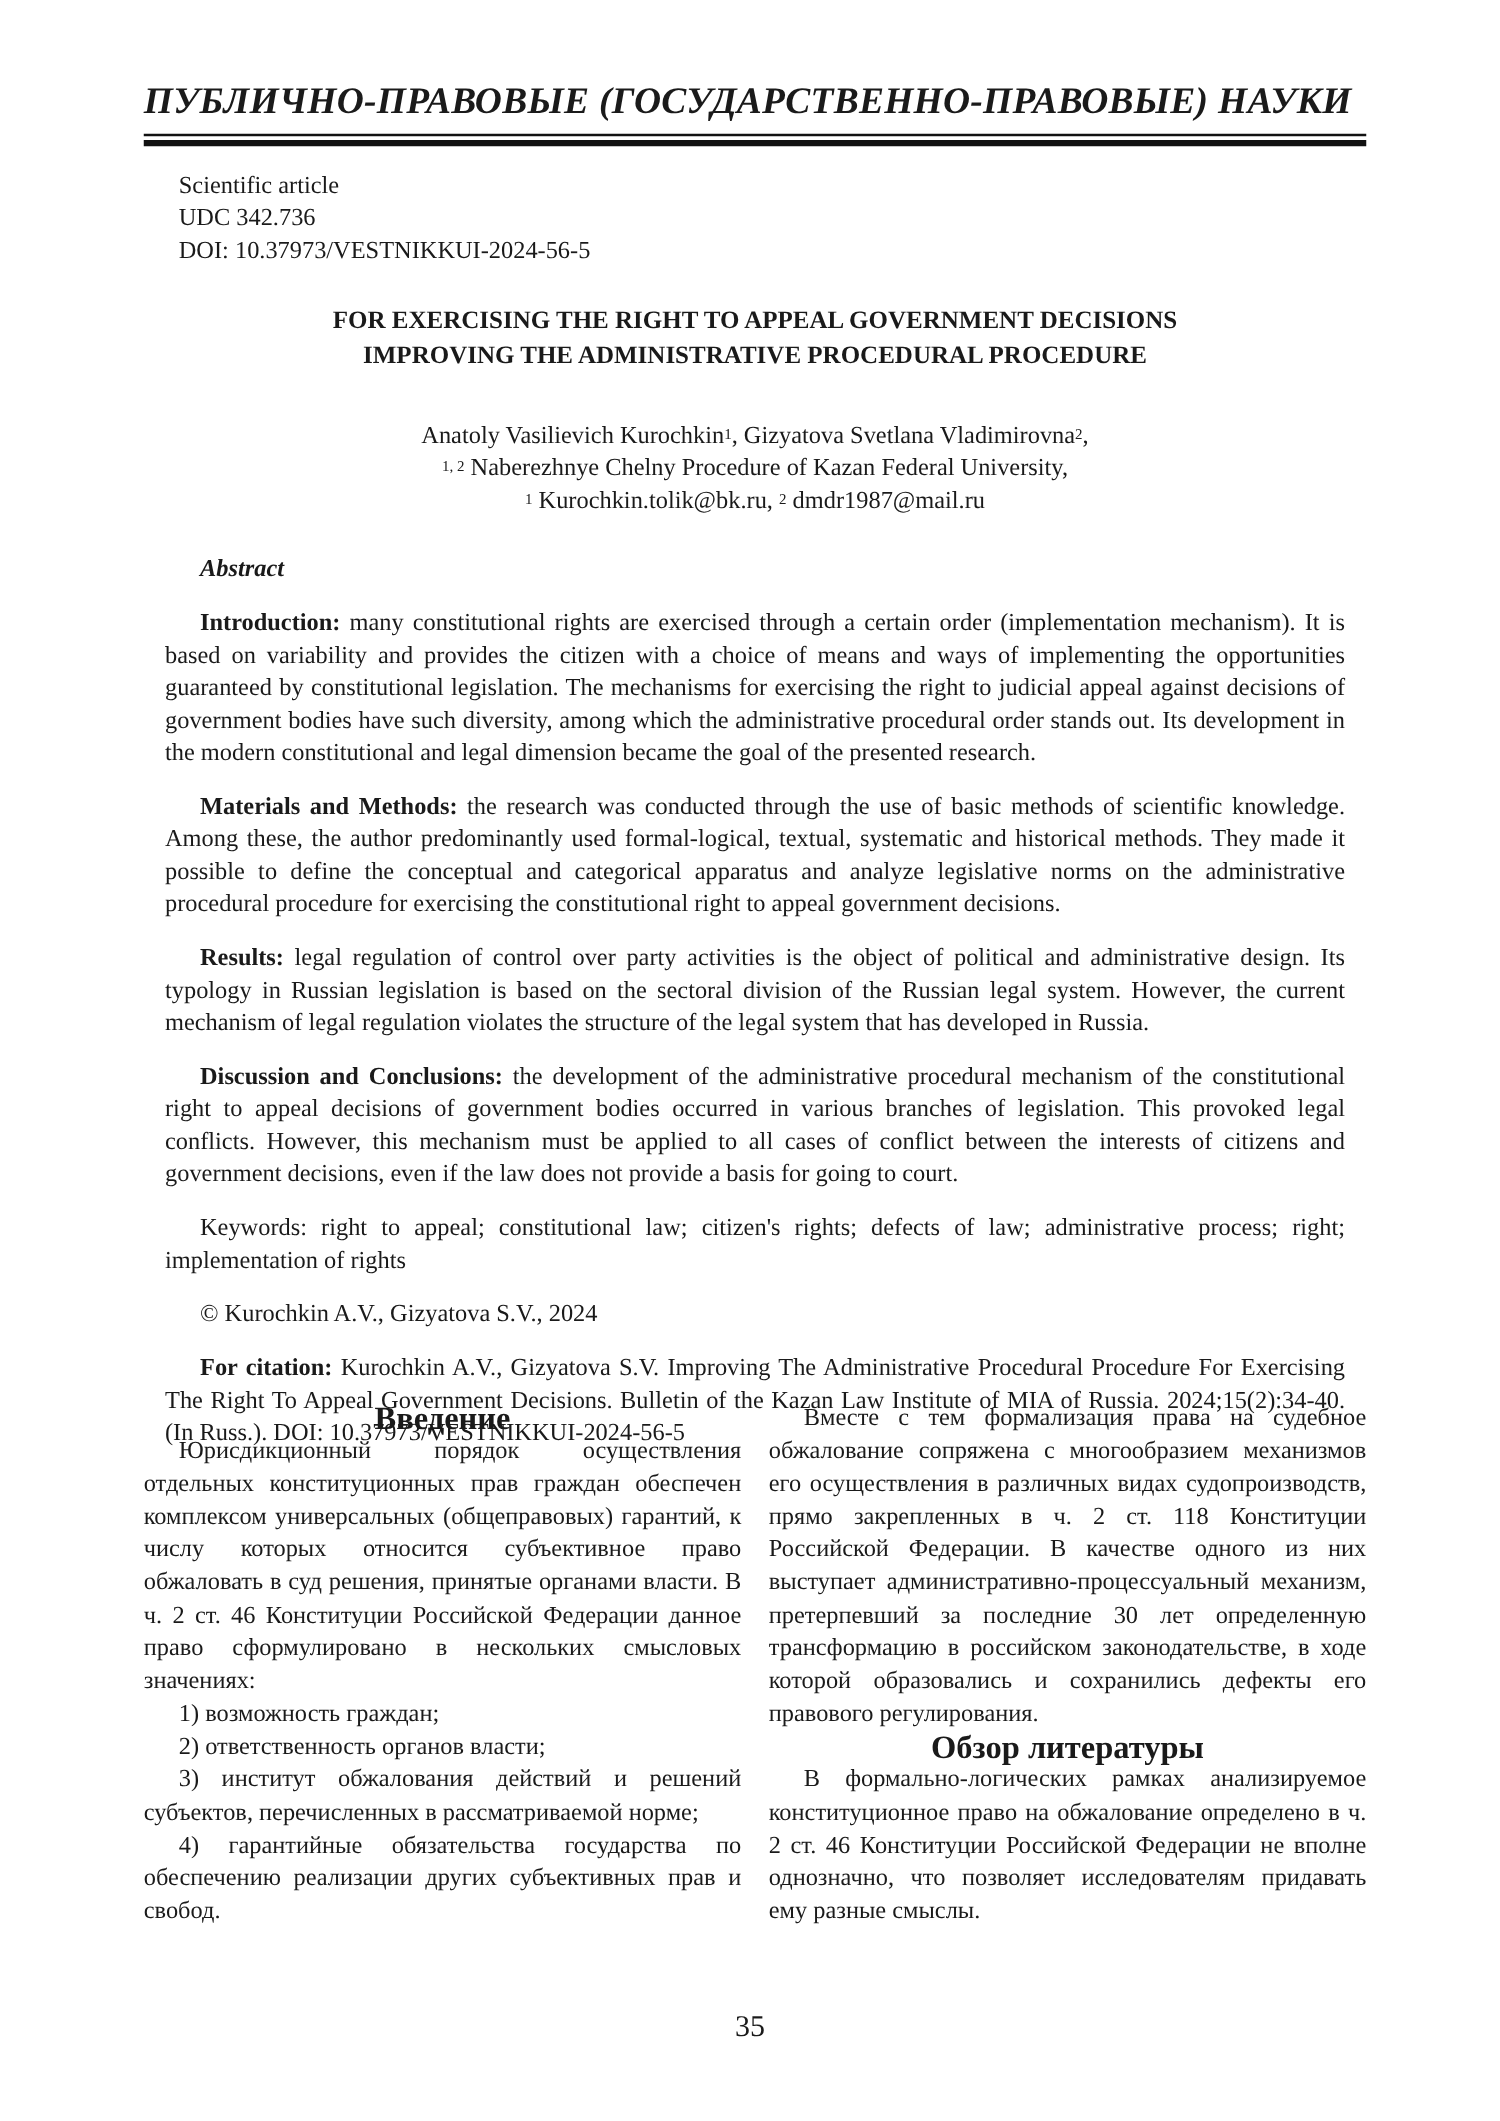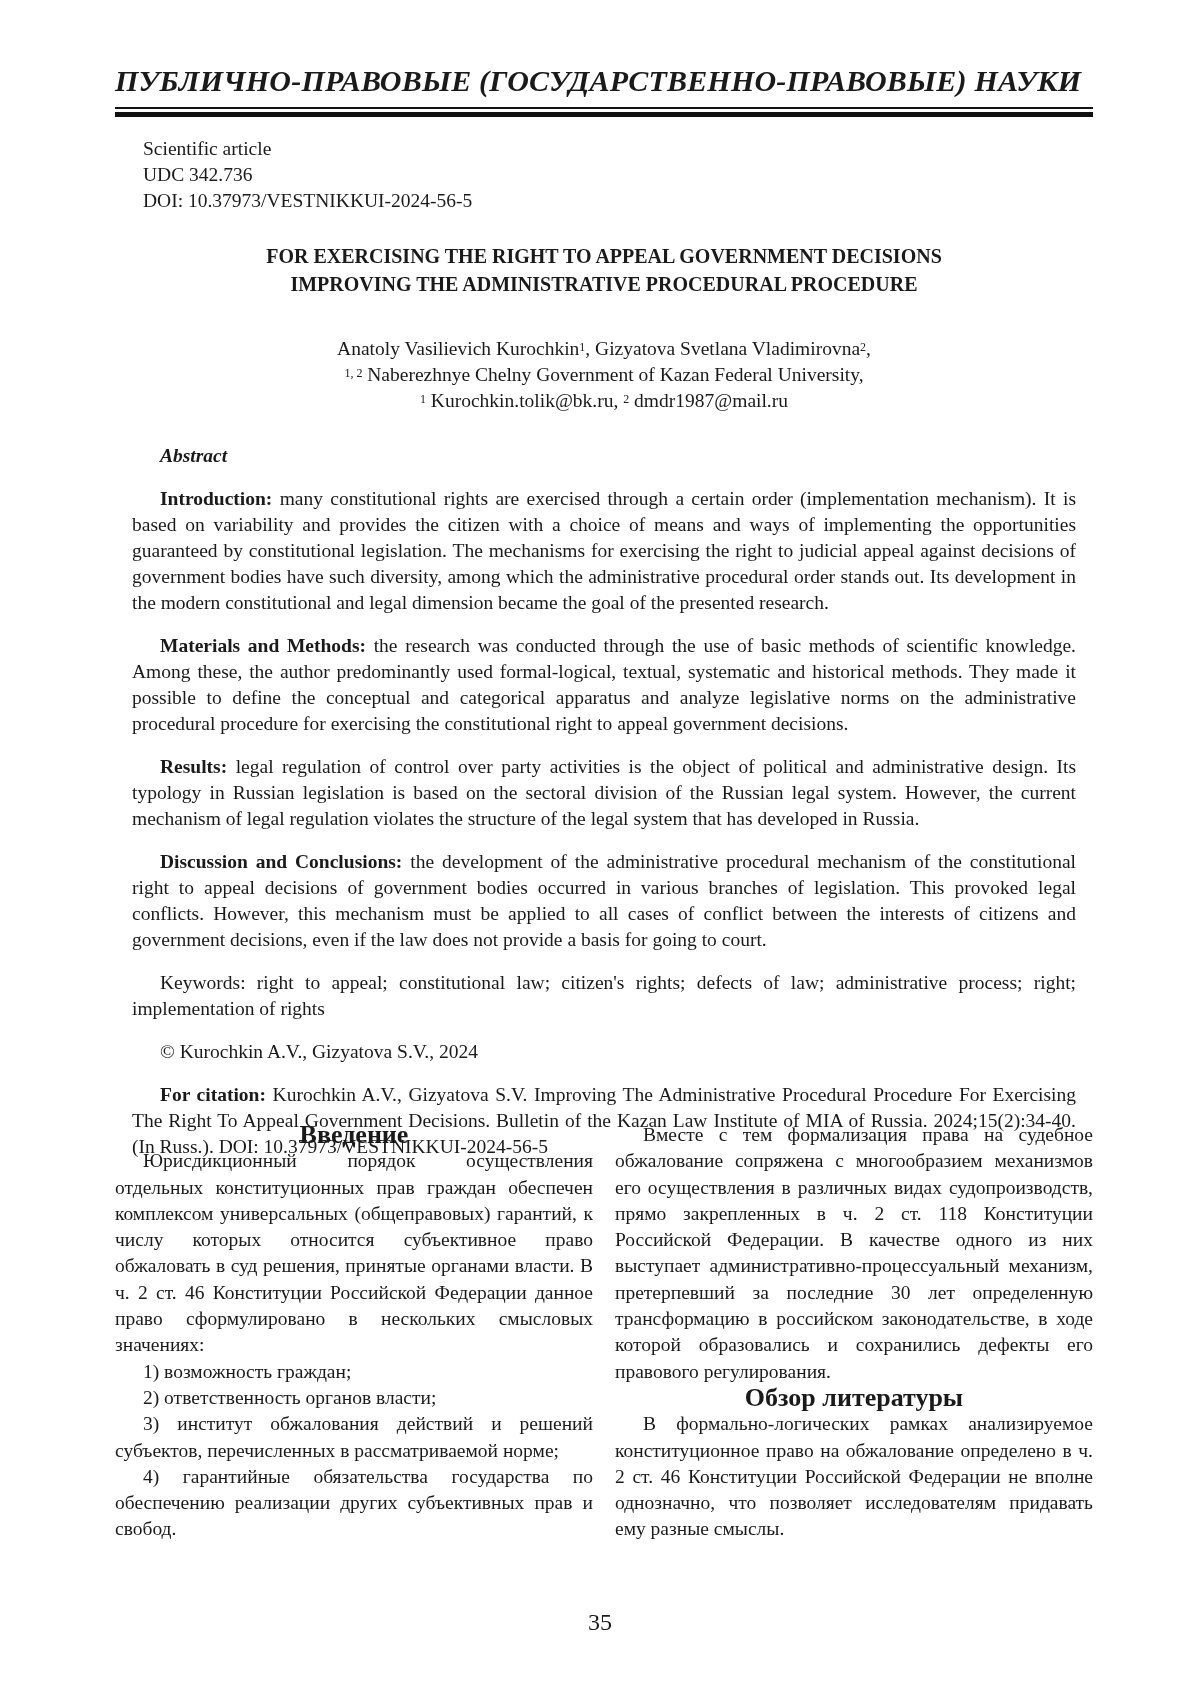--- a/index.html
+++ b/index.html
@@ -43,21 +43,21 @@
     <div>DOI: 10.37973/VESTNIKKUI-2024-56-5</div>
   </div>
 
   <div class="title">
     <div>FOR EXERCISING THE RIGHT TO APPEAL GOVERNMENT DECISIONS</div>
     <div>IMPROVING THE ADMINISTRATIVE PROCEDURAL PROCEDURE</div>
   </div>
 
   <div class="authors">
     <div><span>Anatoly Vasilievich Kurochkin</span><sup>1</sup><span>, </span><span>Gizyatova Svetlana Vladimirovna</span><sup>2</sup><span>,</span></div>
-    <div><sup>1, 2</sup><span> Naberezhnye Chelny Government of Kazan Federal University,</span></div>
+    <div><sup>1, 2</sup><span> Naberezhnye Chelny Procedure of Kazan Federal University,</span></div>
     <div><sup>1</sup><span> Kurochkin.tolik@bk.ru, </span><sup>2</sup><span> dmdr1987@mail.ru</span></div>
   </div>
 
   <div class="abstract">
     <p class="abs-head">Abstract</p>
     <p><b>Introduction:</b><span> many constitutional rights are exercised through a certain order (implementation mechanism). It is based on variability and provides the citizen with a choice of means and ways of implementing the opportunities guaranteed by constitutional legislation. The mechanisms for exercising the right to judicial appeal against decisions of government bodies have such diversity, among which the administrative procedural order stands out. Its development in the modern constitutional and legal dimension became the goal of the presented research.</span></p>
     <p><b>Materials and Methods:</b><span> the research was conducted through the use of basic methods of scientific knowledge. Among these, the author predominantly used formal-logical, textual, systematic and historical methods. They made it possible to define the conceptual and categorical apparatus and analyze legislative norms on the administrative procedural procedure for exercising the constitutional right to appeal government decisions.</span></p>
     <p><b>Results:</b><span> legal regulation of control over party activities is the object of political and administrative design. Its typology in Russian legislation is based on the sectoral division of the Russian legal system. However, the current mechanism of legal regulation violates the structure of the legal system that has developed in Russia.</span></p>
     <p><b>Discussion and Conclusions:</b><span> the development of the administrative procedural mechanism of the constitutional right to appeal decisions of government bodies occurred in various branches of legislation. This provoked legal conflicts. However, this mechanism must be applied to all cases of conflict between the interests of citizens and government decisions, even if the law does not provide a basis for going to court.</span></p>
     <p class="kw">Keywords: right to appeal; constitutional law; citizen's rights; defects of law; administrative process; right; implementation of rights</p>

